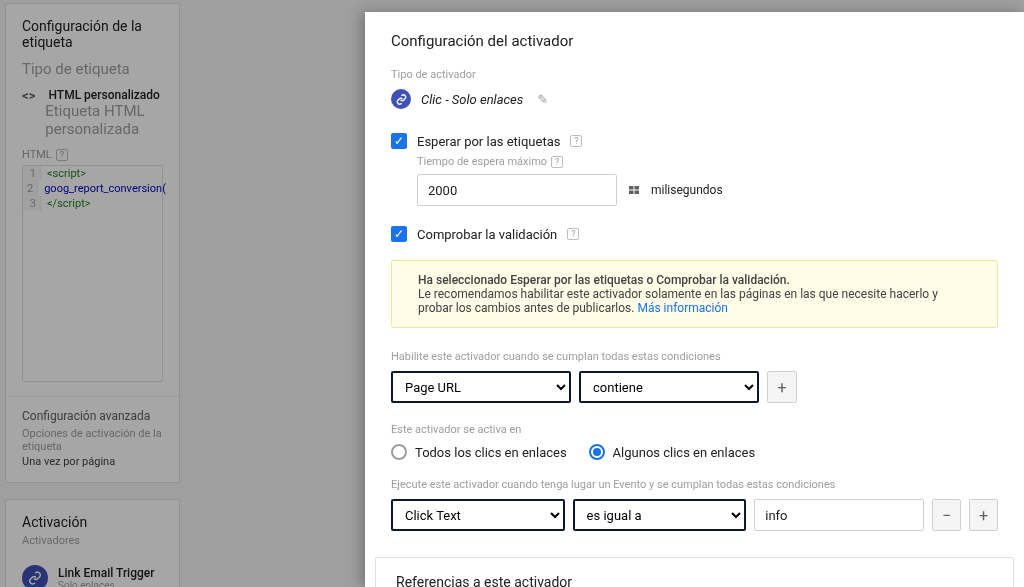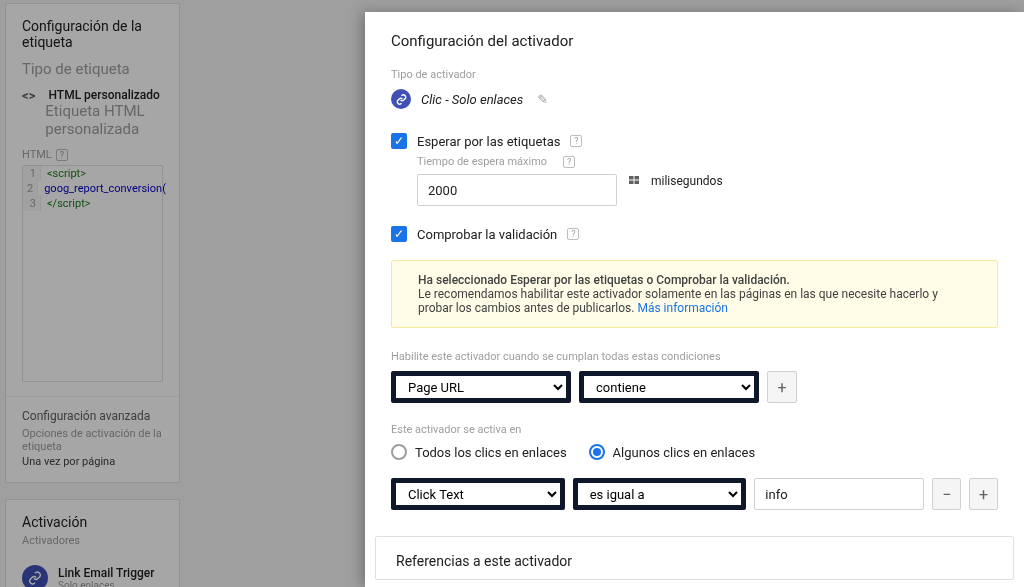--- a/index.html
+++ b/index.html
@@ -40,29 +40,29 @@
   .m-title { font-size: 15px; font-weight: 400; margin-bottom: 18px;}
   .m-section-label { font-size: 11px; color:#9e9e9e; margin-bottom: 8px;}
   .trig-type { display:flex; align-items:center; gap:10px; margin-bottom: 24px;}
   .trig-type .circle-icon { width:20px; height:20px; font-size:10px; }
   .trig-type .name { font-size: 13px; font-style: italic;}
   .pencil { color:#9e9e9e; font-size:13px; cursor:pointer; margin-left:4px;}
   .chk-row { display:flex; align-items:center; gap:10px; margin-bottom: 6px;}
   .chk { width:16px; height:16px; border-radius:2px; background:#1a73e8; color:#fff; display:flex; align-items:center; justify-content:center; font-size:12px; cursor:pointer;}
   .chk-label { font-size: 13px;}
   .indent { margin-left: 26px; }
-  .field-lbl { font-size: 11px; color:#9e9e9e; display:flex; align-items:center; gap:16px; margin:4px 0 6px;}
-  .input-row { display:flex; align-items:flex-start; gap:10px; margin-bottom: 20px;}
+  .field-lbl { font-size: 11px; color:#9e9e9e; display:flex; align-items:center; gap:4px; margin:4px 0 6px;}
+  .input-row { display:flex; align-items:center; gap:10px; margin-bottom: 20px;}
   .text-input { height:32px; border:1px solid #d0d0d0; border-radius:2px; padding:0 10px; font-size:13px; color:#212121; background:#fff; }
   .text-input.w200 { width: 200px; }
   .notice { background:#fffde7; border:1px solid #f5e79e; border-radius:2px; padding:12px 26px; font-size:12px; color:#424242; margin-bottom: 22px;}
   .notice b { font-weight:500;}
   .notice a { color:#1a73e8; text-decoration:none;}
   .cond-row { display:flex; gap:8px; margin-bottom: 20px;}
-  .select { height:32px; border:5px solid #0f172a; border-radius:2px; padding:0 8px; font-size:13px; background:#fff; }
+  .select { height:32px; border:2px solid #0f172a; border-radius:2px; padding:0 8px; font-size:13px; background:#fff; }
   .select.w190 { width: 180px; }
   .text-input.w170 { width: 170px; }
   .sq-btn { width:30px; height:32px; border:1px solid #d0d0d0; border-radius:2px; background:#f5f5f5; display:flex; align-items:center; justify-content:center; font-size:16px; color:#616161; cursor:pointer;}
   .radio-row { display:flex; gap:22px; margin-bottom:18px; align-items:center;}
   .radio { display:flex; align-items:center; gap:8px; font-size:13px; cursor:pointer;}
   .r-outer { width:16px; height:16px; border-radius:50%; border:2px solid #9e9e9e; display:flex; align-items:center; justify-content:center;}
   .radio.sel .r-outer { border-color:#1a73e8;}
   .radio.sel .r-inner { width:8px; height:8px; border-radius:50%; background:#1a73e8;}
   .ref-card { margin: 0 10px 10px; border:1px solid #e0e0e0; border-radius:2px;}
   .ref-title { font-size: 14px; padding: 16px 20px 10px;}
@@ -194,20 +194,21 @@
         <span>Todos los clics en enlaces</span>
       </div>
       <div class="radio sel">
         <div class="r-outer">
             <div class="r-inner"></div>
           </div>
         <span>Algunos clics en enlaces</span>
       </div>
     </div>
 
+    <div class="m-section-label">Ejecute este activador cuando tenga lugar un Evento y se cumplan todas estas condiciones</div>
     <div class="cond-row" style="margin-bottom:6px;">
       <select class="select w190"><option>Click Text</option></select>
       <select class="select w190"><option>es igual a</option></select>
       <input class="text-input w170" value="info" style="">
       <div class="sq-btn">−</div>
       <div class="sq-btn">+</div>
     </div>
   </div>
 
   <div class="ref-card">

